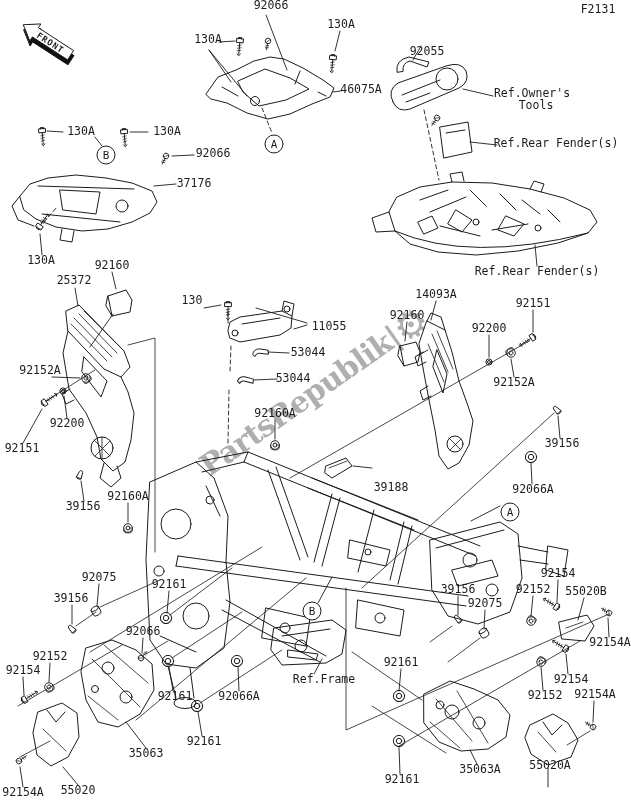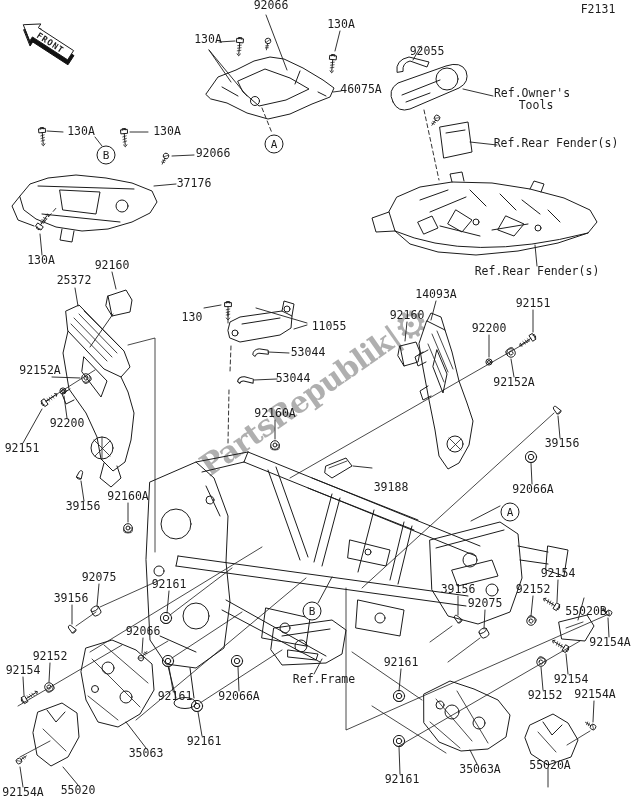--- a/index.html
+++ b/index.html
@@ -302,21 +302,21 @@
       <div class="part-label" style="left: 532px; top: 94px;">Ref.Owner's</div>
       <div class="part-label" style="left: 536px; top: 106px;">Tools</div>
       <div class="part-label" style="left: 556px; top: 144px;">Ref.Rear Fender(s)</div>
       <div class="part-label" style="left: 81px; top: 132px;">130A</div>
       <div class="part-label" style="left: 167px; top: 132px;">130A</div>
       <div class="part-label" style="left: 213px; top: 154px;">92066</div>
       <div class="part-label" style="left: 194px; top: 184px;">37176</div>
       <div class="part-label" style="left: 41px; top: 261px;">130A</div>
       <div class="part-label" style="left: 112px; top: 266px;">92160</div>
       <div class="part-label" style="left: 74px; top: 281px;">25372</div>
-      <div class="part-label" style="left: 192px; top: 318px;">130</div>
+      <div class="part-label" style="left: 192px; top: 301px;">130</div>
       <div class="part-label" style="left: 329px; top: 327px;">11055</div>
       <div class="part-label" style="left: 308px; top: 353px;">53044</div>
       <div class="part-label" style="left: 293px; top: 379px;">53044</div>
       <div class="part-label" style="left: 537px; top: 272px;">Ref.Rear Fender(s)</div>
       <div class="part-label" style="left: 436px; top: 295px;">14093A</div>
       <div class="part-label" style="left: 407px; top: 316px;">92160</div>
       <div class="part-label" style="left: 533px; top: 304px;">92151</div>
       <div class="part-label" style="left: 489px; top: 329px;">92200</div>
       <div class="part-label" style="left: 40px; top: 371px;">92152A</div>
       <div class="part-label" style="left: 67px; top: 424px;">92200</div>
@@ -338,21 +338,21 @@
       <div class="part-label" style="left: 239px; top: 697px;">92066A</div>
       <div class="part-label" style="left: 204px; top: 742px;">92161</div>
       <div class="part-label" style="left: 146px; top: 754px;">35063</div>
       <div class="part-label" style="left: 78px; top: 791px;">55020</div>
       <div class="part-label" style="left: 23px; top: 793px;">92154A</div>
       <div class="part-label" style="left: 309px; top: 680px; margin-left: 15px;">Ref.Frame</div>
       <div class="part-label" style="left: 458px; top: 590px;">39156</div>
       <div class="part-label" style="left: 485px; top: 604px;">92075</div>
       <div class="part-label" style="left: 533px; top: 590px;">92152</div>
       <div class="part-label" style="left: 558px; top: 574px;">92154</div>
-      <div class="part-label" style="left: 586px; top: 612px;">55020B</div>
+      <div class="part-label" style="left: 586px; top: 592px;">55020B</div>
       <div class="part-label" style="left: 610px; top: 643px;">92154A</div>
       <div class="part-label" style="left: 401px; top: 663px;">92161</div>
       <div class="part-label" style="left: 571px; top: 680px;">92154</div>
       <div class="part-label" style="left: 545px; top: 696px;">92152</div>
       <div class="part-label" style="left: 595px; top: 695px;">92154A</div>
       <div class="part-label" style="left: 480px; top: 770px;">35063A</div>
       <div class="part-label" style="left: 550px; top: 766px;">55020A</div>
       <div class="part-label" style="left: 402px; top: 780px;">92161</div>
     </div>
   <div class="labels-layer" style="z-index:3">

